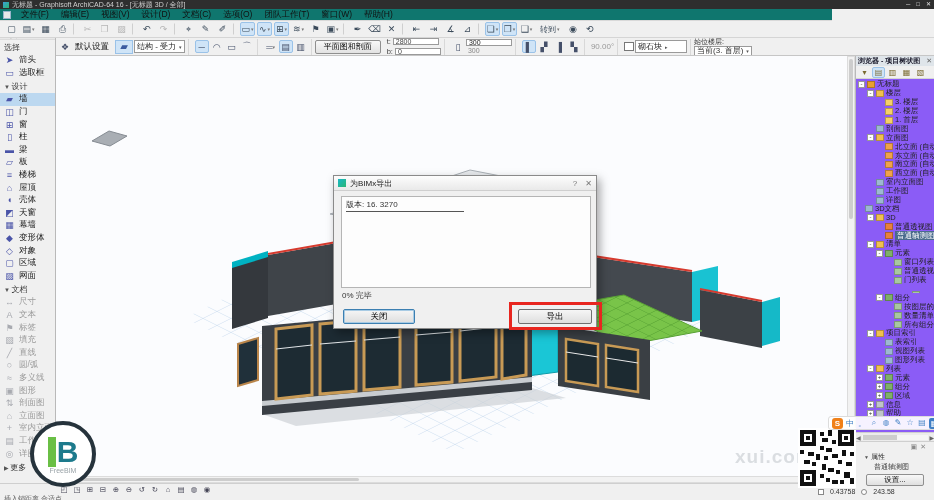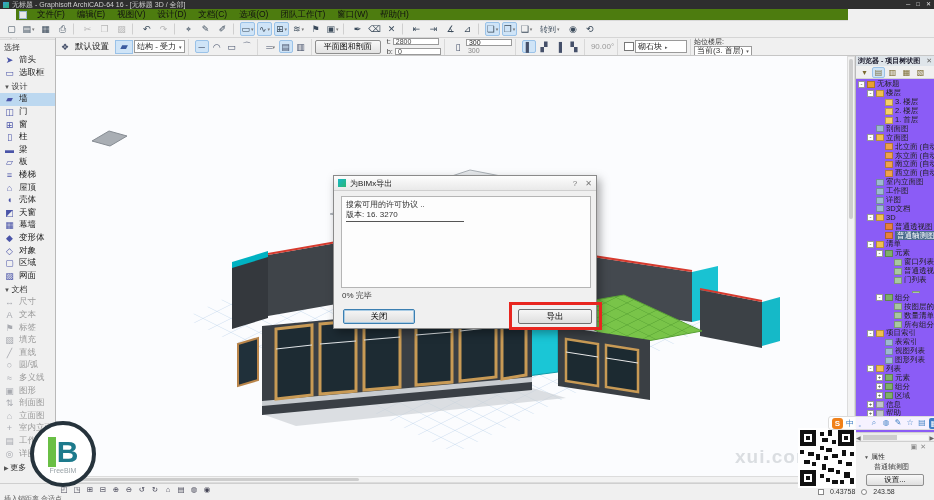--- a/index.html
+++ b/index.html
@@ -5,21 +5,21 @@
   *{margin:0;padding:0;box-sizing:border-box}
   html,body{width:934px;height:500px;overflow:hidden}
   body{font-family:"Liberation Sans","DejaVu Sans",sans-serif;font-size:9px;color:#222;background:#f0f0f0;position:relative}
   .abs{position:absolute}
   
   .titlebar{left:0;top:0;width:934px;height:9px;background:#2e2e2e;color:#cfcfcf;display:flex;align-items:center;font-size:7px;line-height:9px;padding:0 3px;z-index:10}
   .appico{width:6px;height:6px;background:linear-gradient(135deg,#3aa0d8,#2bb673);margin-right:3px;flex:0 0 auto}
   .titletext{white-space:nowrap;overflow:hidden}
   .wincontrols{margin-left:auto;display:flex;gap:6px;color:#e5e5e5;font-size:6px}
   
-  .menubar{left:16px;top:9px;width:832px;height:12px;background:#4d7c0f;border-bottom:1px solid #d9d9d9;display:flex;align-items:center;font-size:8.5px;z-index:9}
+  .menubar{left:0;top:9px;width:832px;height:12px;background:#0f766e;border-bottom:1px solid #d9d9d9;display:flex;align-items:center;font-size:8.5px;z-index:9}
   .mdiico{width:8px;height:8px;background:#e8e8e8;border:1px solid #9ab4cc;margin:0 4px 0 3px}
   .menu-item{padding:0 6px;white-space:nowrap;color:#111}
   
   .toolbar1{left:0;top:21px;width:934px;height:17px;background:#f0f0f0;border-bottom:1px solid #d5d5d5;display:flex;align-items:center;padding-left:3px;z-index:9}
   .tb-ico{min-width:15px;height:14px;display:flex;align-items:center;justify-content:center;font-size:9px;color:#3a4a5a;border-radius:2px;margin:0 1px;border:1px solid transparent;white-space:nowrap}
   .tb-ico.sel{background:#cfe4f7;border-color:#9ac2e8}
   .tb-ico.dis{color:#b5b5b5}
   .tb-ico.dd::after{content:"▾";font-size:5px;margin-left:1px;color:#777}
   .tb-ico.wide{padding:0 3px;font-size:8px}
   .tb-ico.sep{min-width:4px;width:4px;border-left:1px solid #cfcfcf;height:12px;border-radius:0;margin:0 2px}
@@ -565,21 +565,21 @@
         <span class="tico" style="background: rgb(157, 184, 210);"></span>
         <span class="tlab">工作图</span>
       </div>
 
       <div class="titem" style="padding-left: 11px;">
         <span class="texp" style="visibility: hidden;"></span>
         <span class="tico" style="background: rgb(157, 184, 210);"></span>
         <span class="tlab">详图</span>
       </div>
 
-      <div class="titem" style="padding-left: 11px;">
+      <div class="titem" style="">
         <span class="texp" style="visibility: hidden;"></span>
         <span class="tico" style="background: rgb(157, 184, 210);"></span>
         <span class="tlab">3D文档</span>
       </div>
 
       <div class="titem" style="padding-left: 11px;">
         <span class="texp">-</span>
         <span class="tico" style="background: rgb(240, 192, 80);"></span>
         <span class="tlab">3D</span>
       </div>
@@ -765,21 +765,20 @@
 <div class="abs dialog">
   <div class="dlg-title">
     <span class="dlg-ico"></span>
     <span>为BIMx导出</span>
     <span class="dlg-ctl">
       <span>?</span>
       <span>✕</span>
     </span>
   </div>
   <div class="dlg-box">
-    <div>搜索可用的许可协议 ..</div>
     <div>版本:  16. 3270</div>
     <div class="dlg-hr"></div>
   </div>
   <div class="dlg-status">0% 完毕</div>
   <button class="btn btn-close">关闭</button>
   <button class="btn btn-export">导出</button>
 </div>
 <div class="abs red-annot"></div>
 
 <div class="abs logo">

